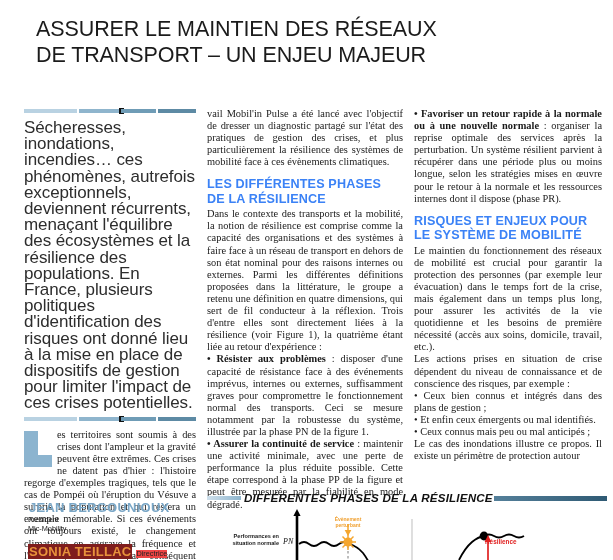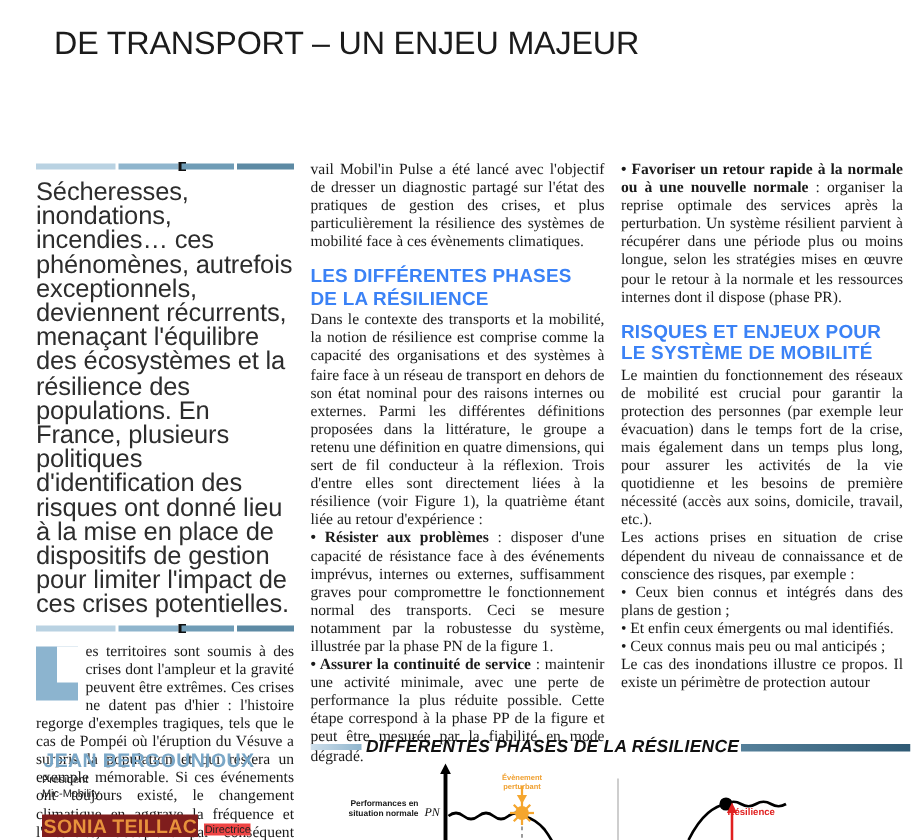--- a/index.html
+++ b/index.html
@@ -229,20 +229,21 @@
     font-family: "Liberation Sans", sans-serif;
     font-weight: bold;
     font-size: 6.4px;
     color: #e02020;
   }
 </style>
 </head>
 <body>
 
 <div class="title-block">
+  <div class="title-line">ASSURER LE MAINTIEN DES RÉSEAUX</div>
   <div class="title-line">DE TRANSPORT – UN ENJEU MAJEUR</div>
 </div>
 
 <div class="columns">
 
   <div class="col col-left">
 
     <div class="rule">
       <span class="seg s1"></span>
       <span class="seg s2"></span>

